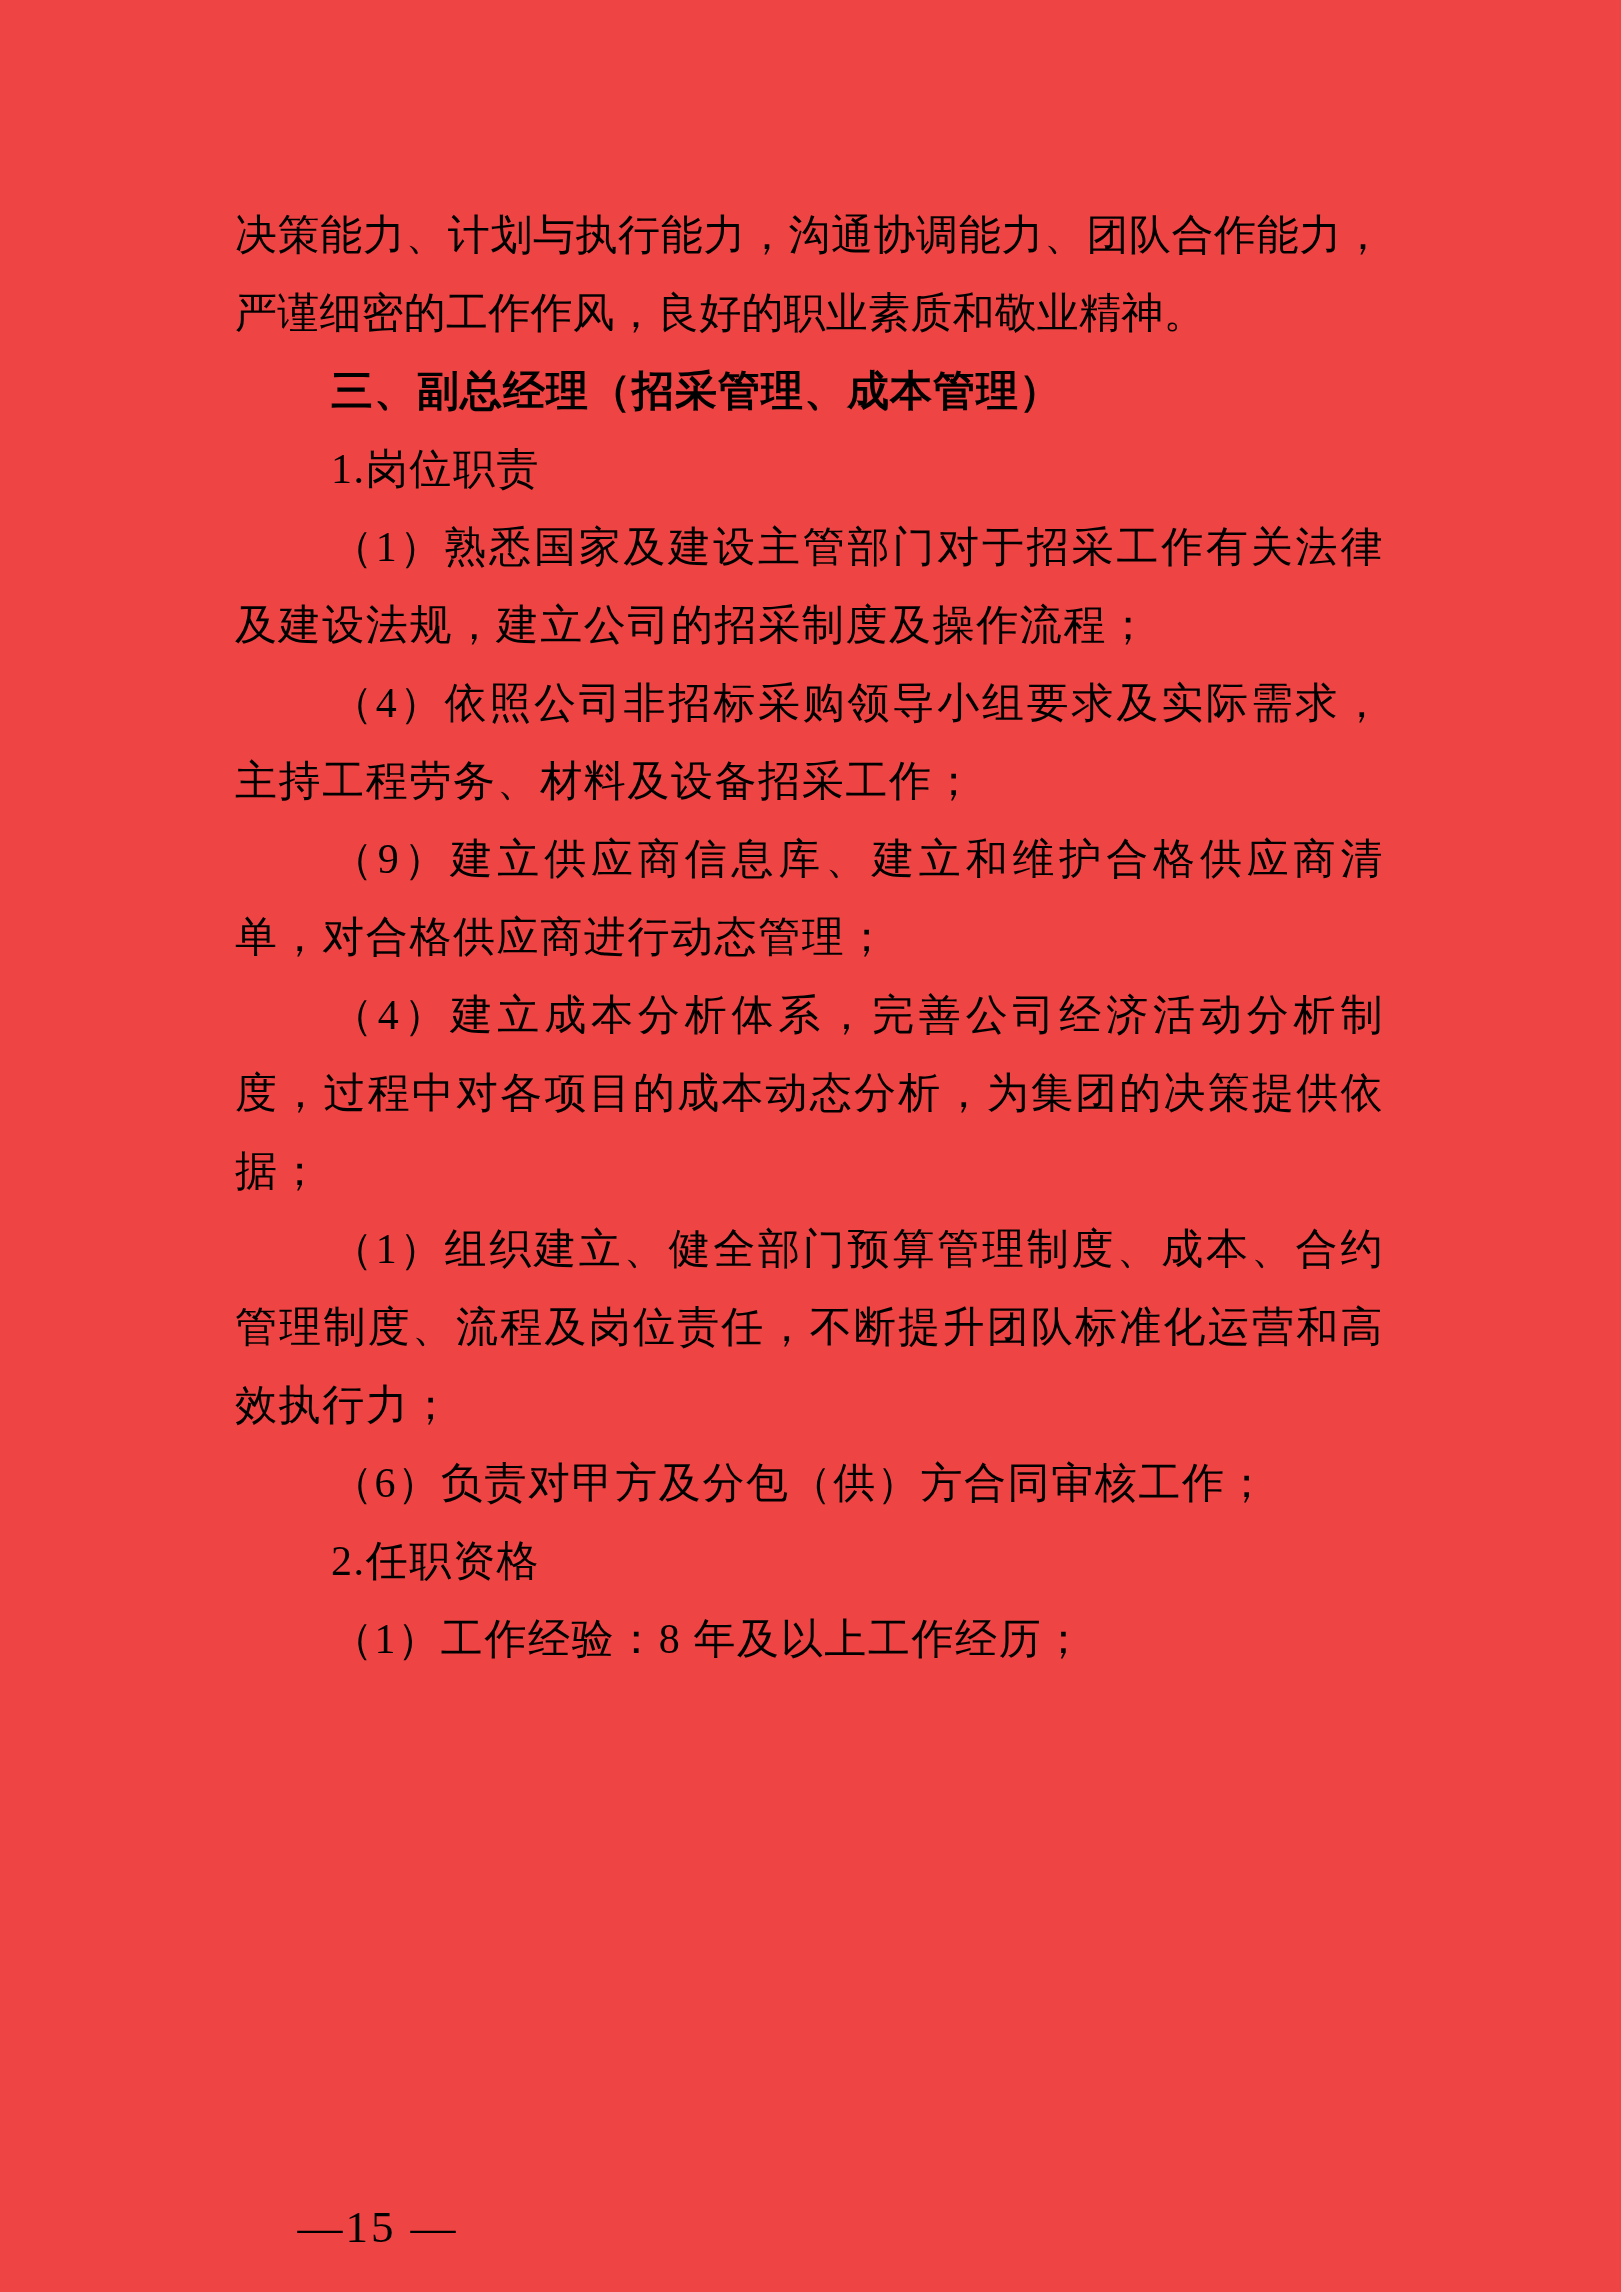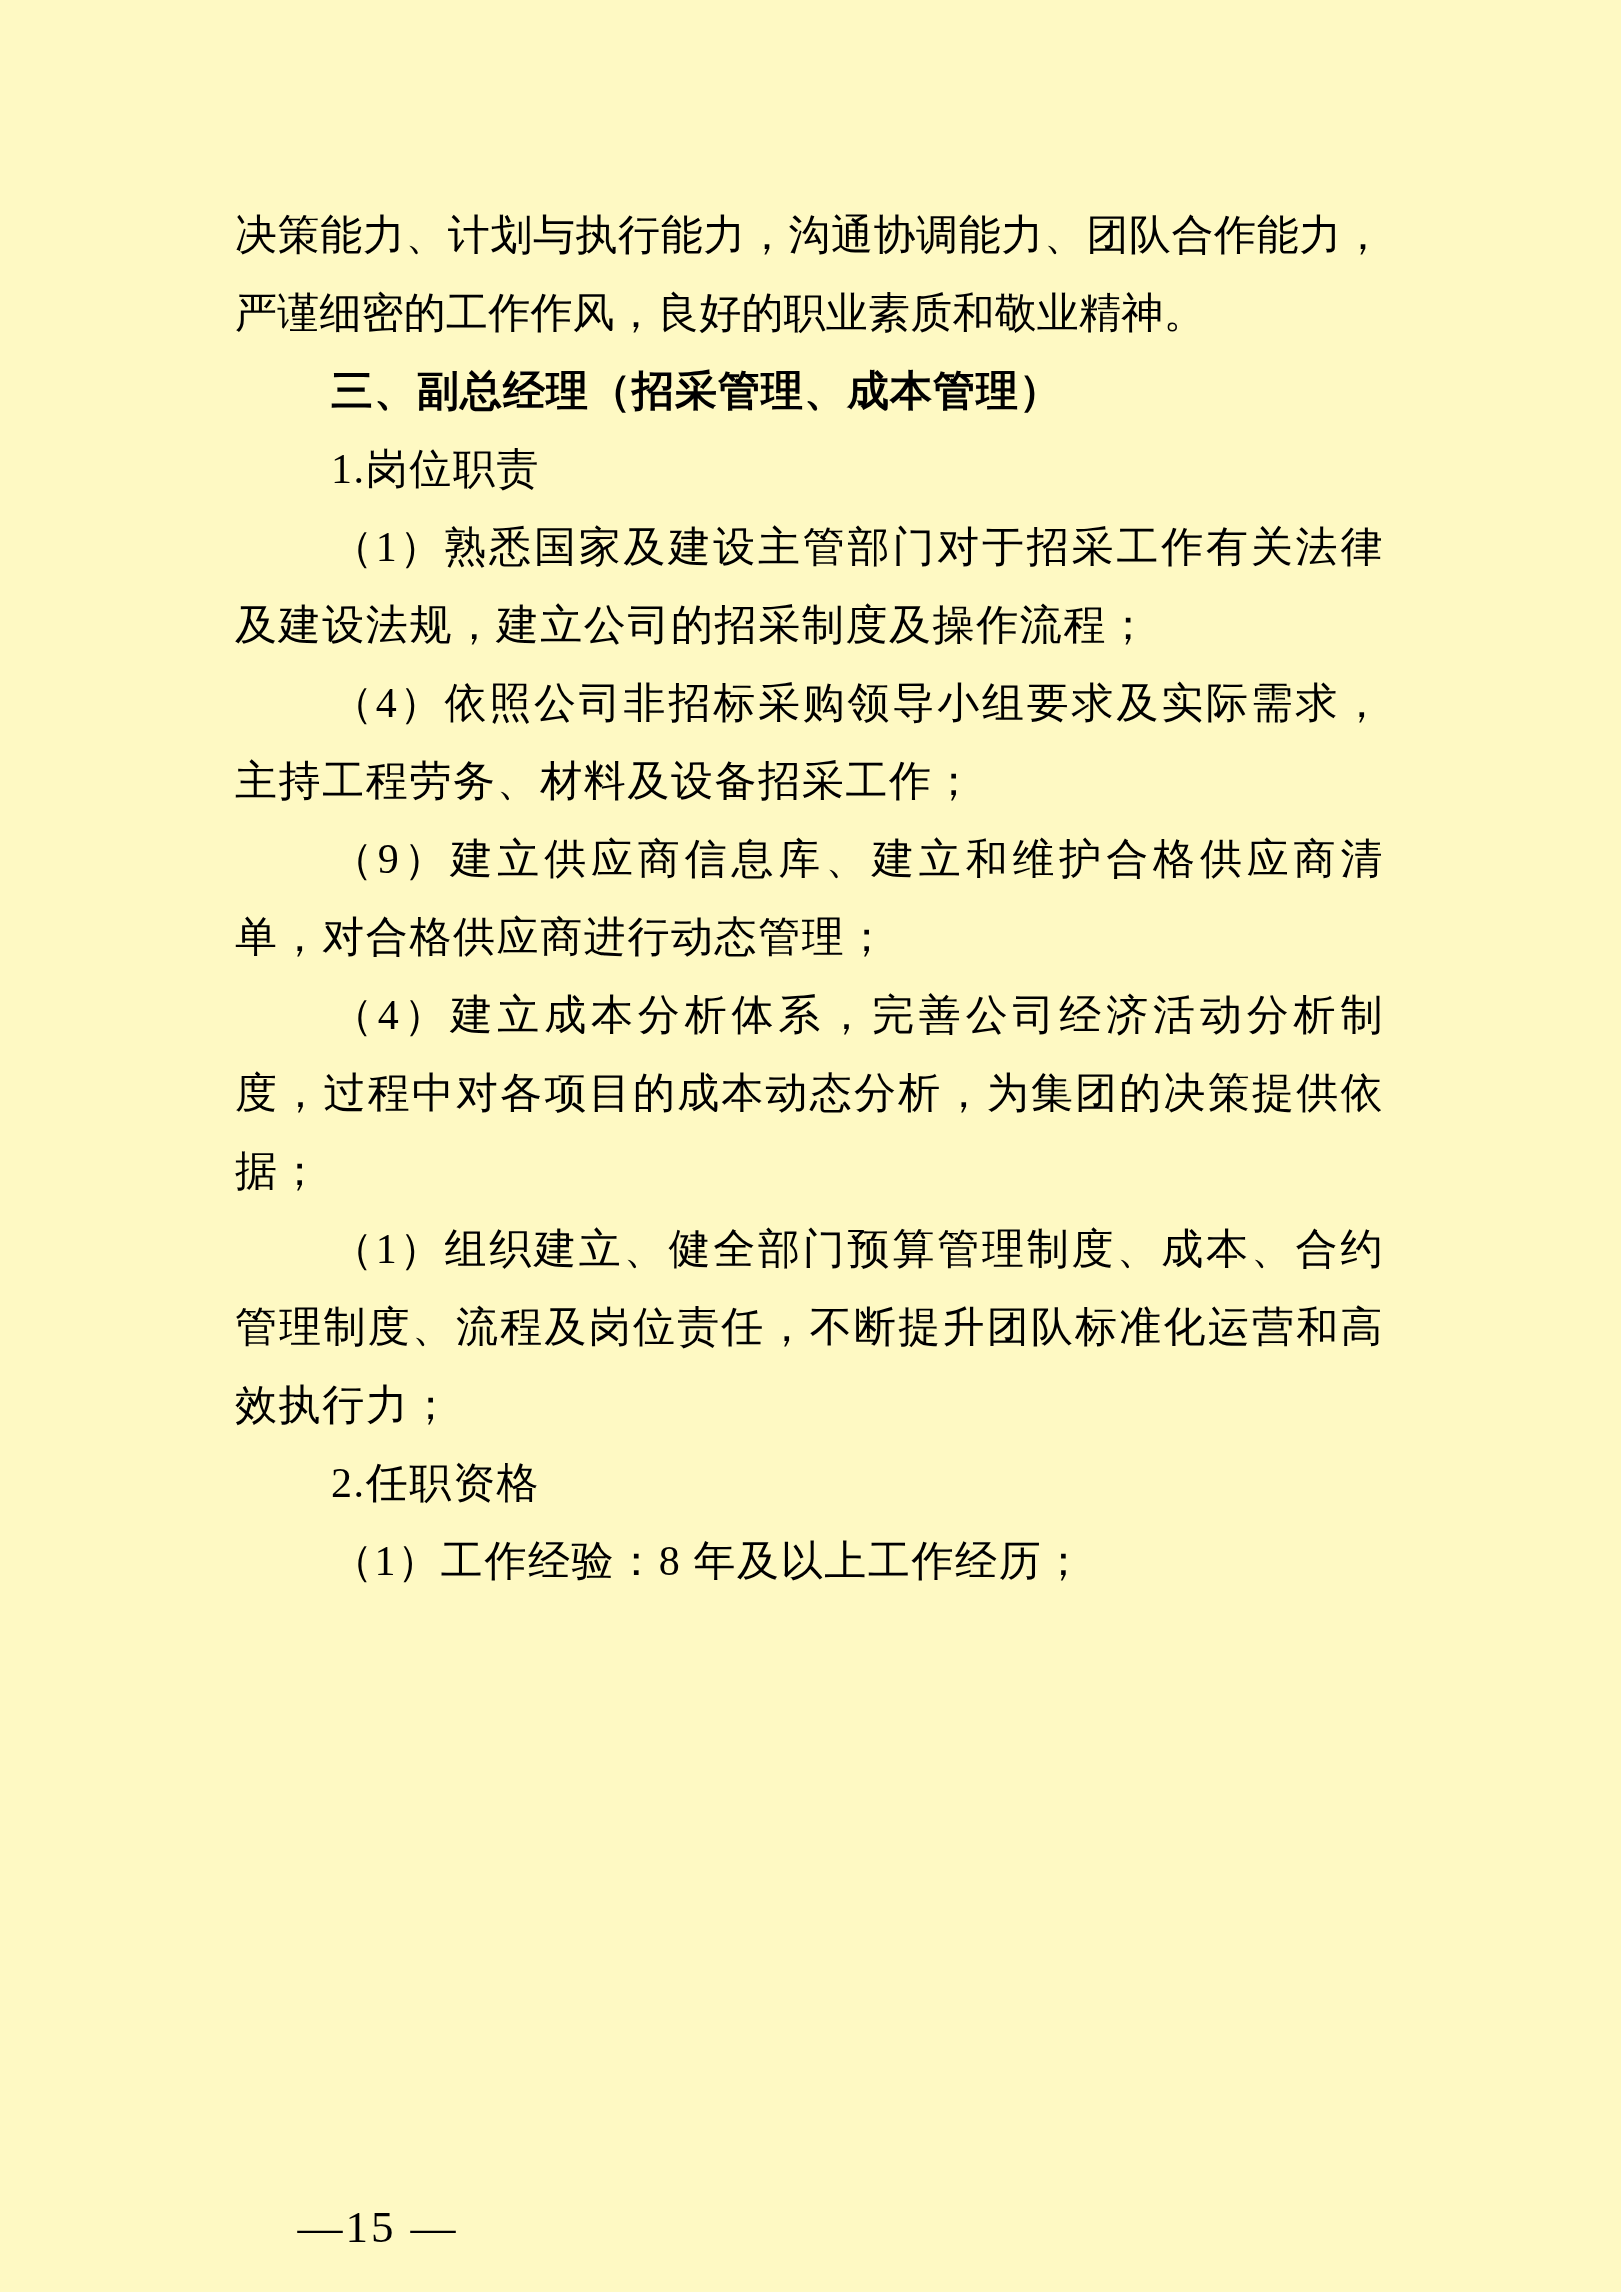--- a/index.html
+++ b/index.html
@@ -4,21 +4,21 @@
 <style>
   html, body {
     margin: 0;
     padding: 0;
     background: #ffffff;
   }
   .page {
     position: relative;
     width: 1621px;
     height: 2293px;
-    background: #fef9c3;
+    background: #ef4444;
     overflow: hidden;
     font-family: "Liberation Serif", "DejaVu Serif", serif;
     color: #000000;
   }
   
   .doc-body {
     position: absolute;
     left: 235px;
     top: 196px;
     width: 1149px;
@@ -71,20 +71,21 @@
 <div class="page">
   <div class="doc-body">
       <p class="body">决策能力、计划与执行能力，沟通协调能力、团队合作能力，严谨细密的工作作风，良好的职业素质和敬业精神。</p>
       <p class="h1">三、副总经理（招采管理、成本管理）</p>
       <p class="h2">1.岗位职责</p>
       <p class="body indent">（1）熟悉国家及建设主管部门对于招采工作有关法律及建设法规，建立公司的招采制度及操作流程；</p>
       <p class="body indent">（4）依照公司非招标采购领导小组要求及实际需求，主持工程劳务、材料及设备招采工作；</p>
       <p class="body indent">（9）建立供应商信息库、建立和维护合格供应商清单，对合格供应商进行动态管理；</p>
       <p class="body indent">（4）建立成本分析体系，完善公司经济活动分析制度，过程中对各项目的成本动态分析，为集团的决策提供依据；</p>
       <p class="body indent">（1）组织建立、健全部门预算管理制度、成本、合约管理制度、流程及岗位责任，不断提升团队标准化运营和高效执行力；</p>
+      <p class="body indent">（6）负责对甲方及分包（供）方合同审核工作；</p>
       <p class="h2">2.任职资格</p>
       <p class="body indent">（1）工作经验：8 年及以上工作经历；</p>
     </div>
   <div class="footer">
     <span>—15 —</span>
   </div>
 </div>
 
 
 </body></html>

